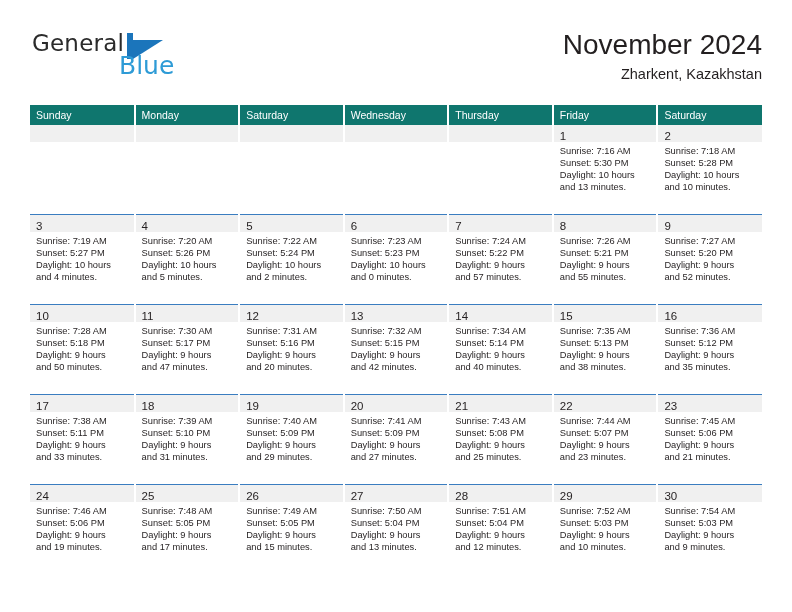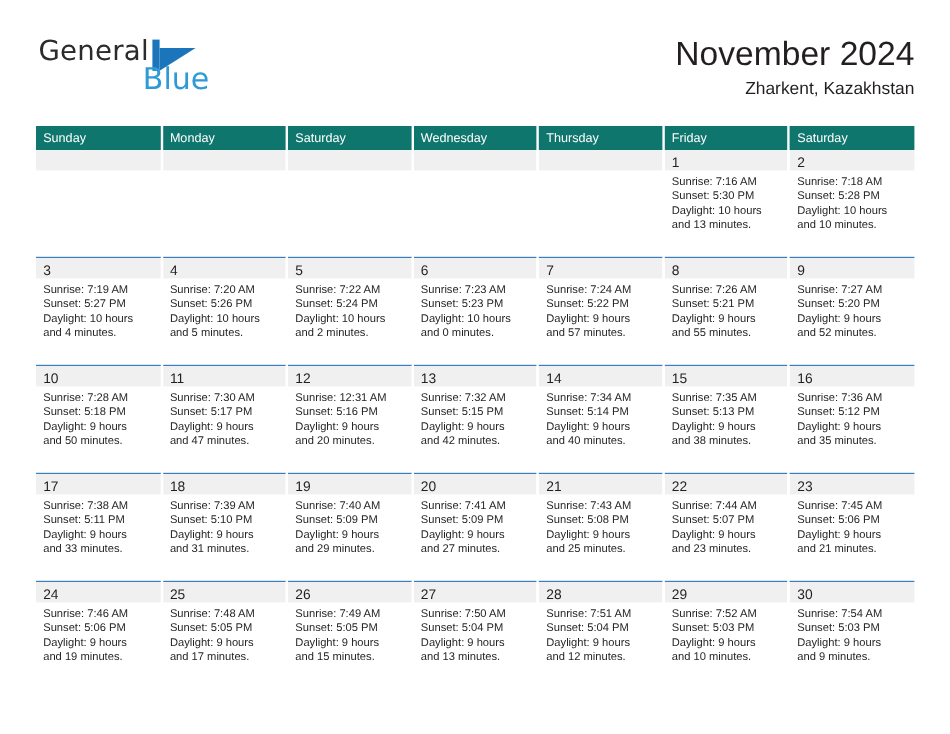--- a/index.html
+++ b/index.html
@@ -313,21 +313,21 @@
             <div class="cell-body">
               <div class="cell-line">Sunrise: 7:30 AM</div>
               <div class="cell-line">Sunset: 5:17 PM</div>
               <div class="cell-line">Daylight: 9 hours</div>
               <div class="cell-line">and 47 minutes.</div>
             </div>
           </td>
           <td>
             <div class="daynum-band"><span class="daynum">12</span></div>
             <div class="cell-body">
-              <div class="cell-line">Sunrise: 12:31 AM</div>
+              <div class="cell-line">Sunrise: 7:31 AM</div>
               <div class="cell-line">Sunset: 5:16 PM</div>
               <div class="cell-line">Daylight: 9 hours</div>
               <div class="cell-line">and 20 minutes.</div>
             </div>
           </td>
           <td>
             <div class="daynum-band"><span class="daynum">13</span></div>
             <div class="cell-body">
               <div class="cell-line">Sunrise: 7:32 AM</div>
               <div class="cell-line">Sunset: 5:15 PM</div>

